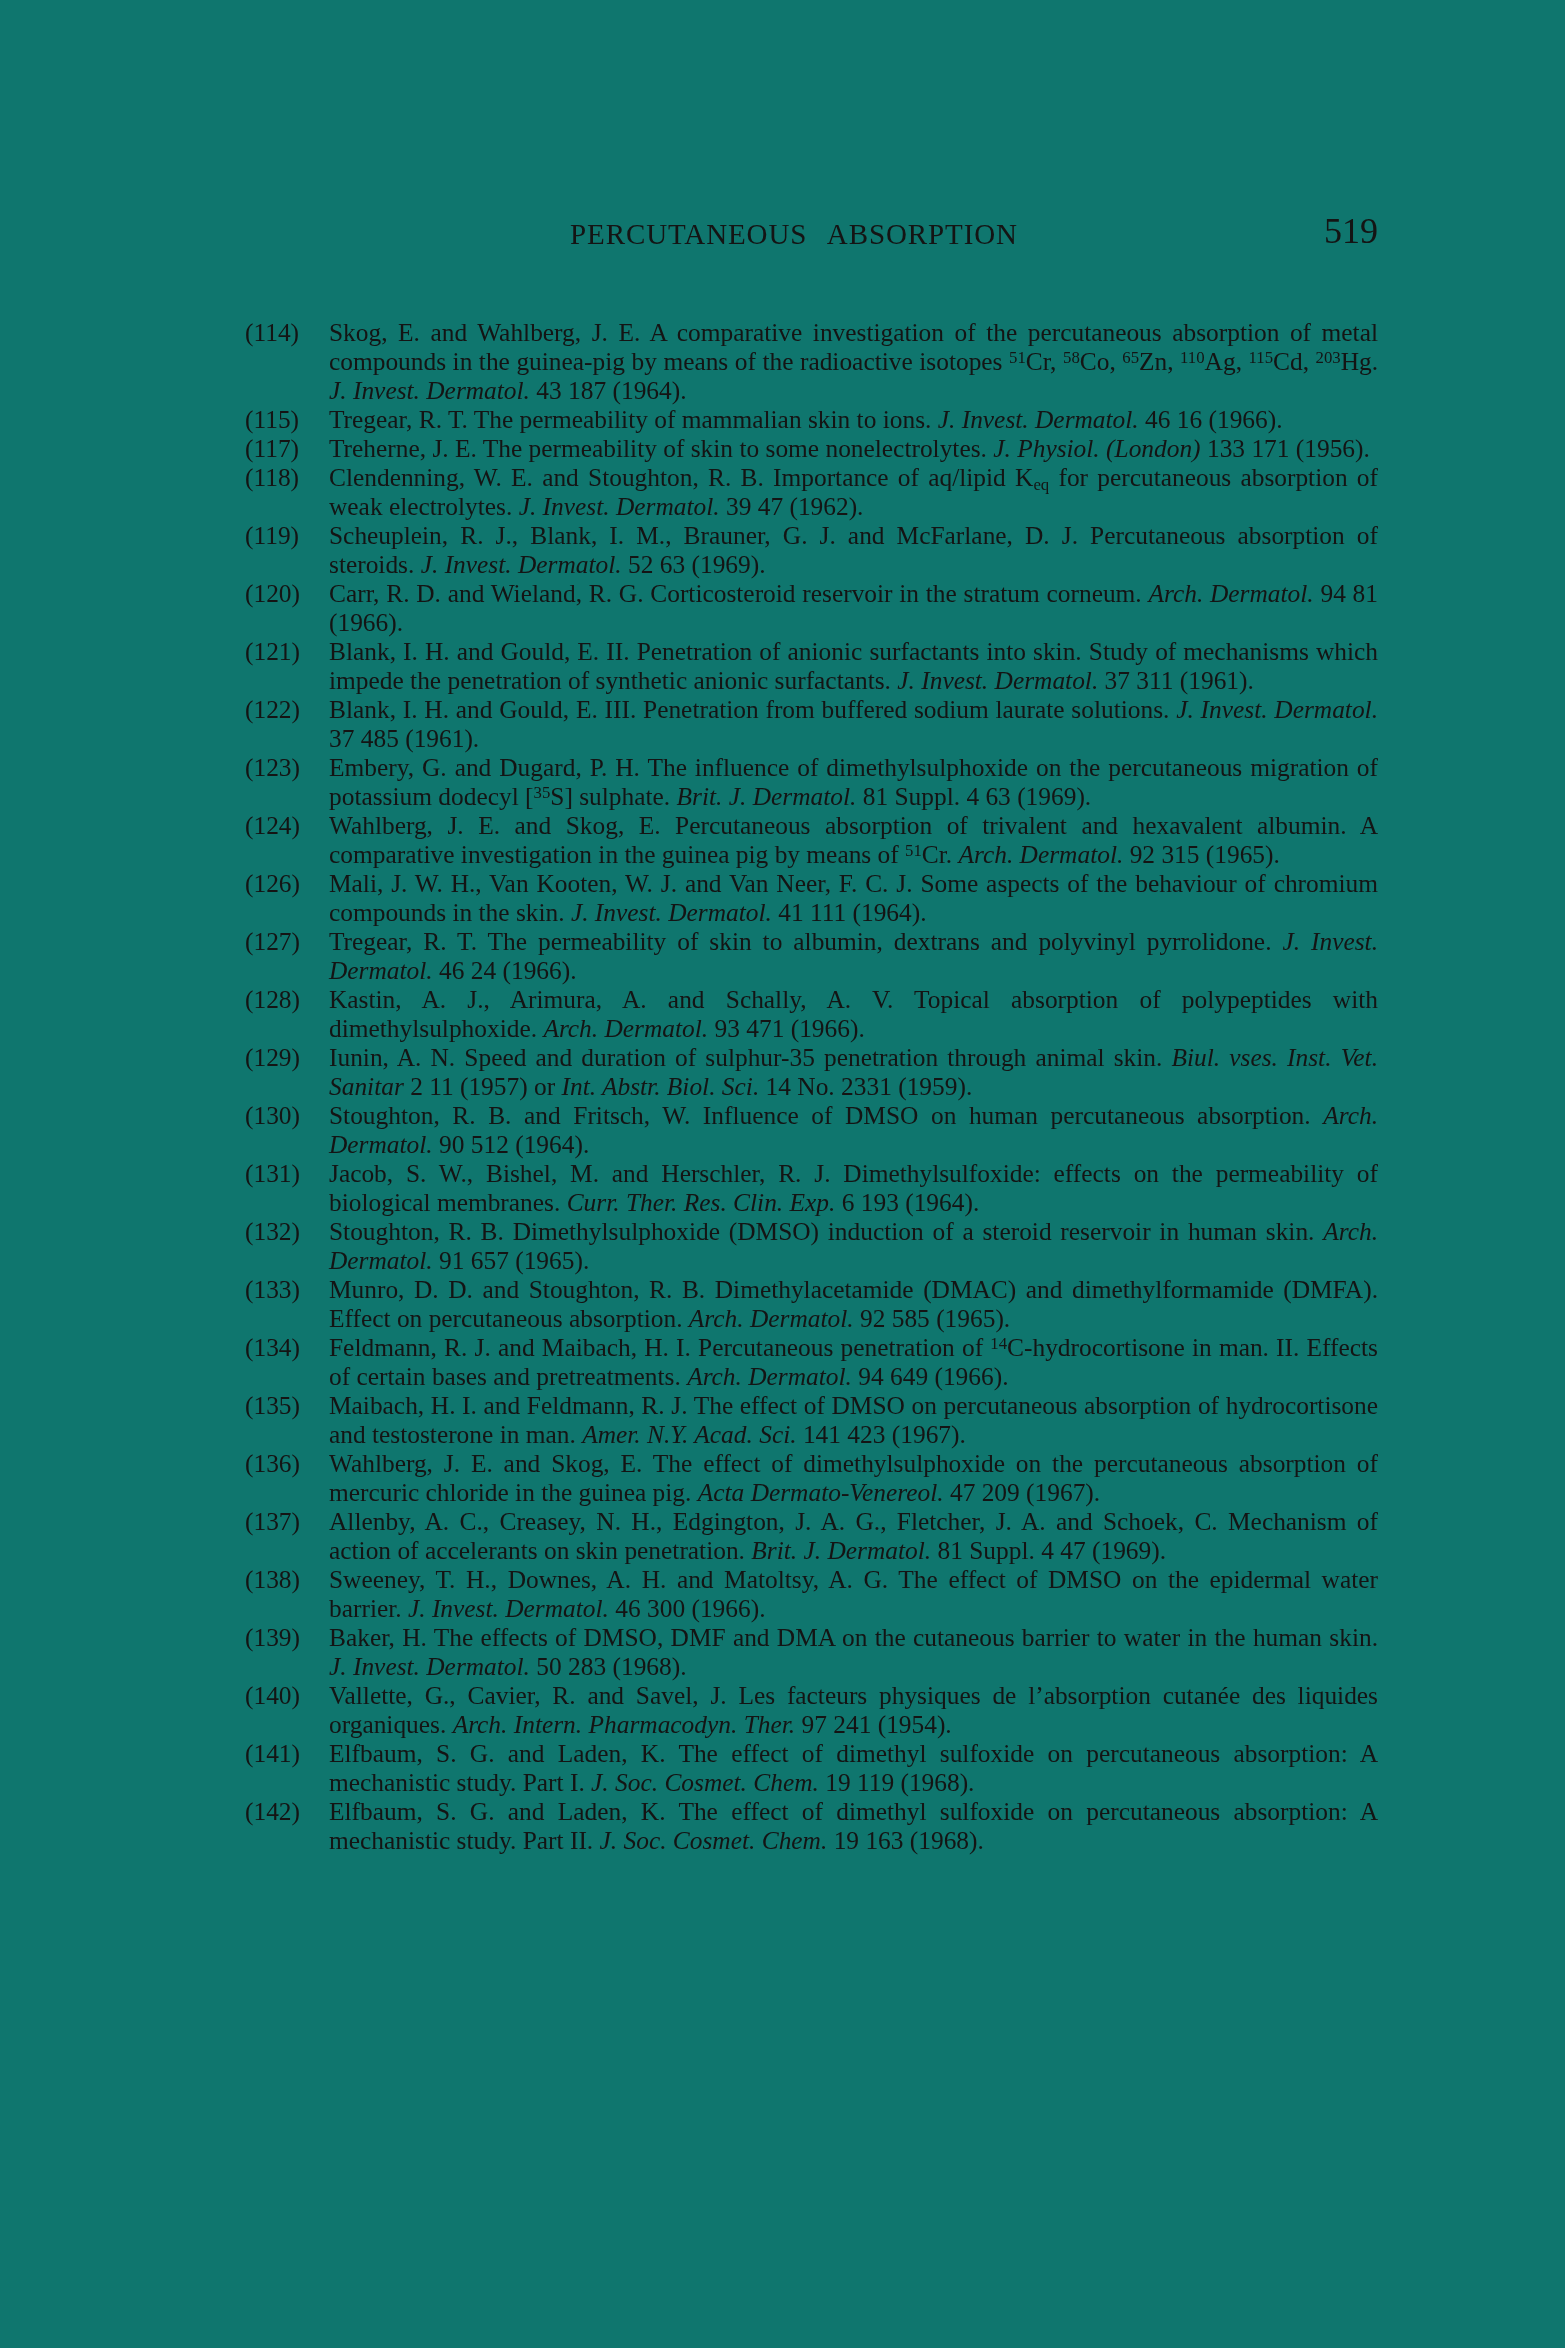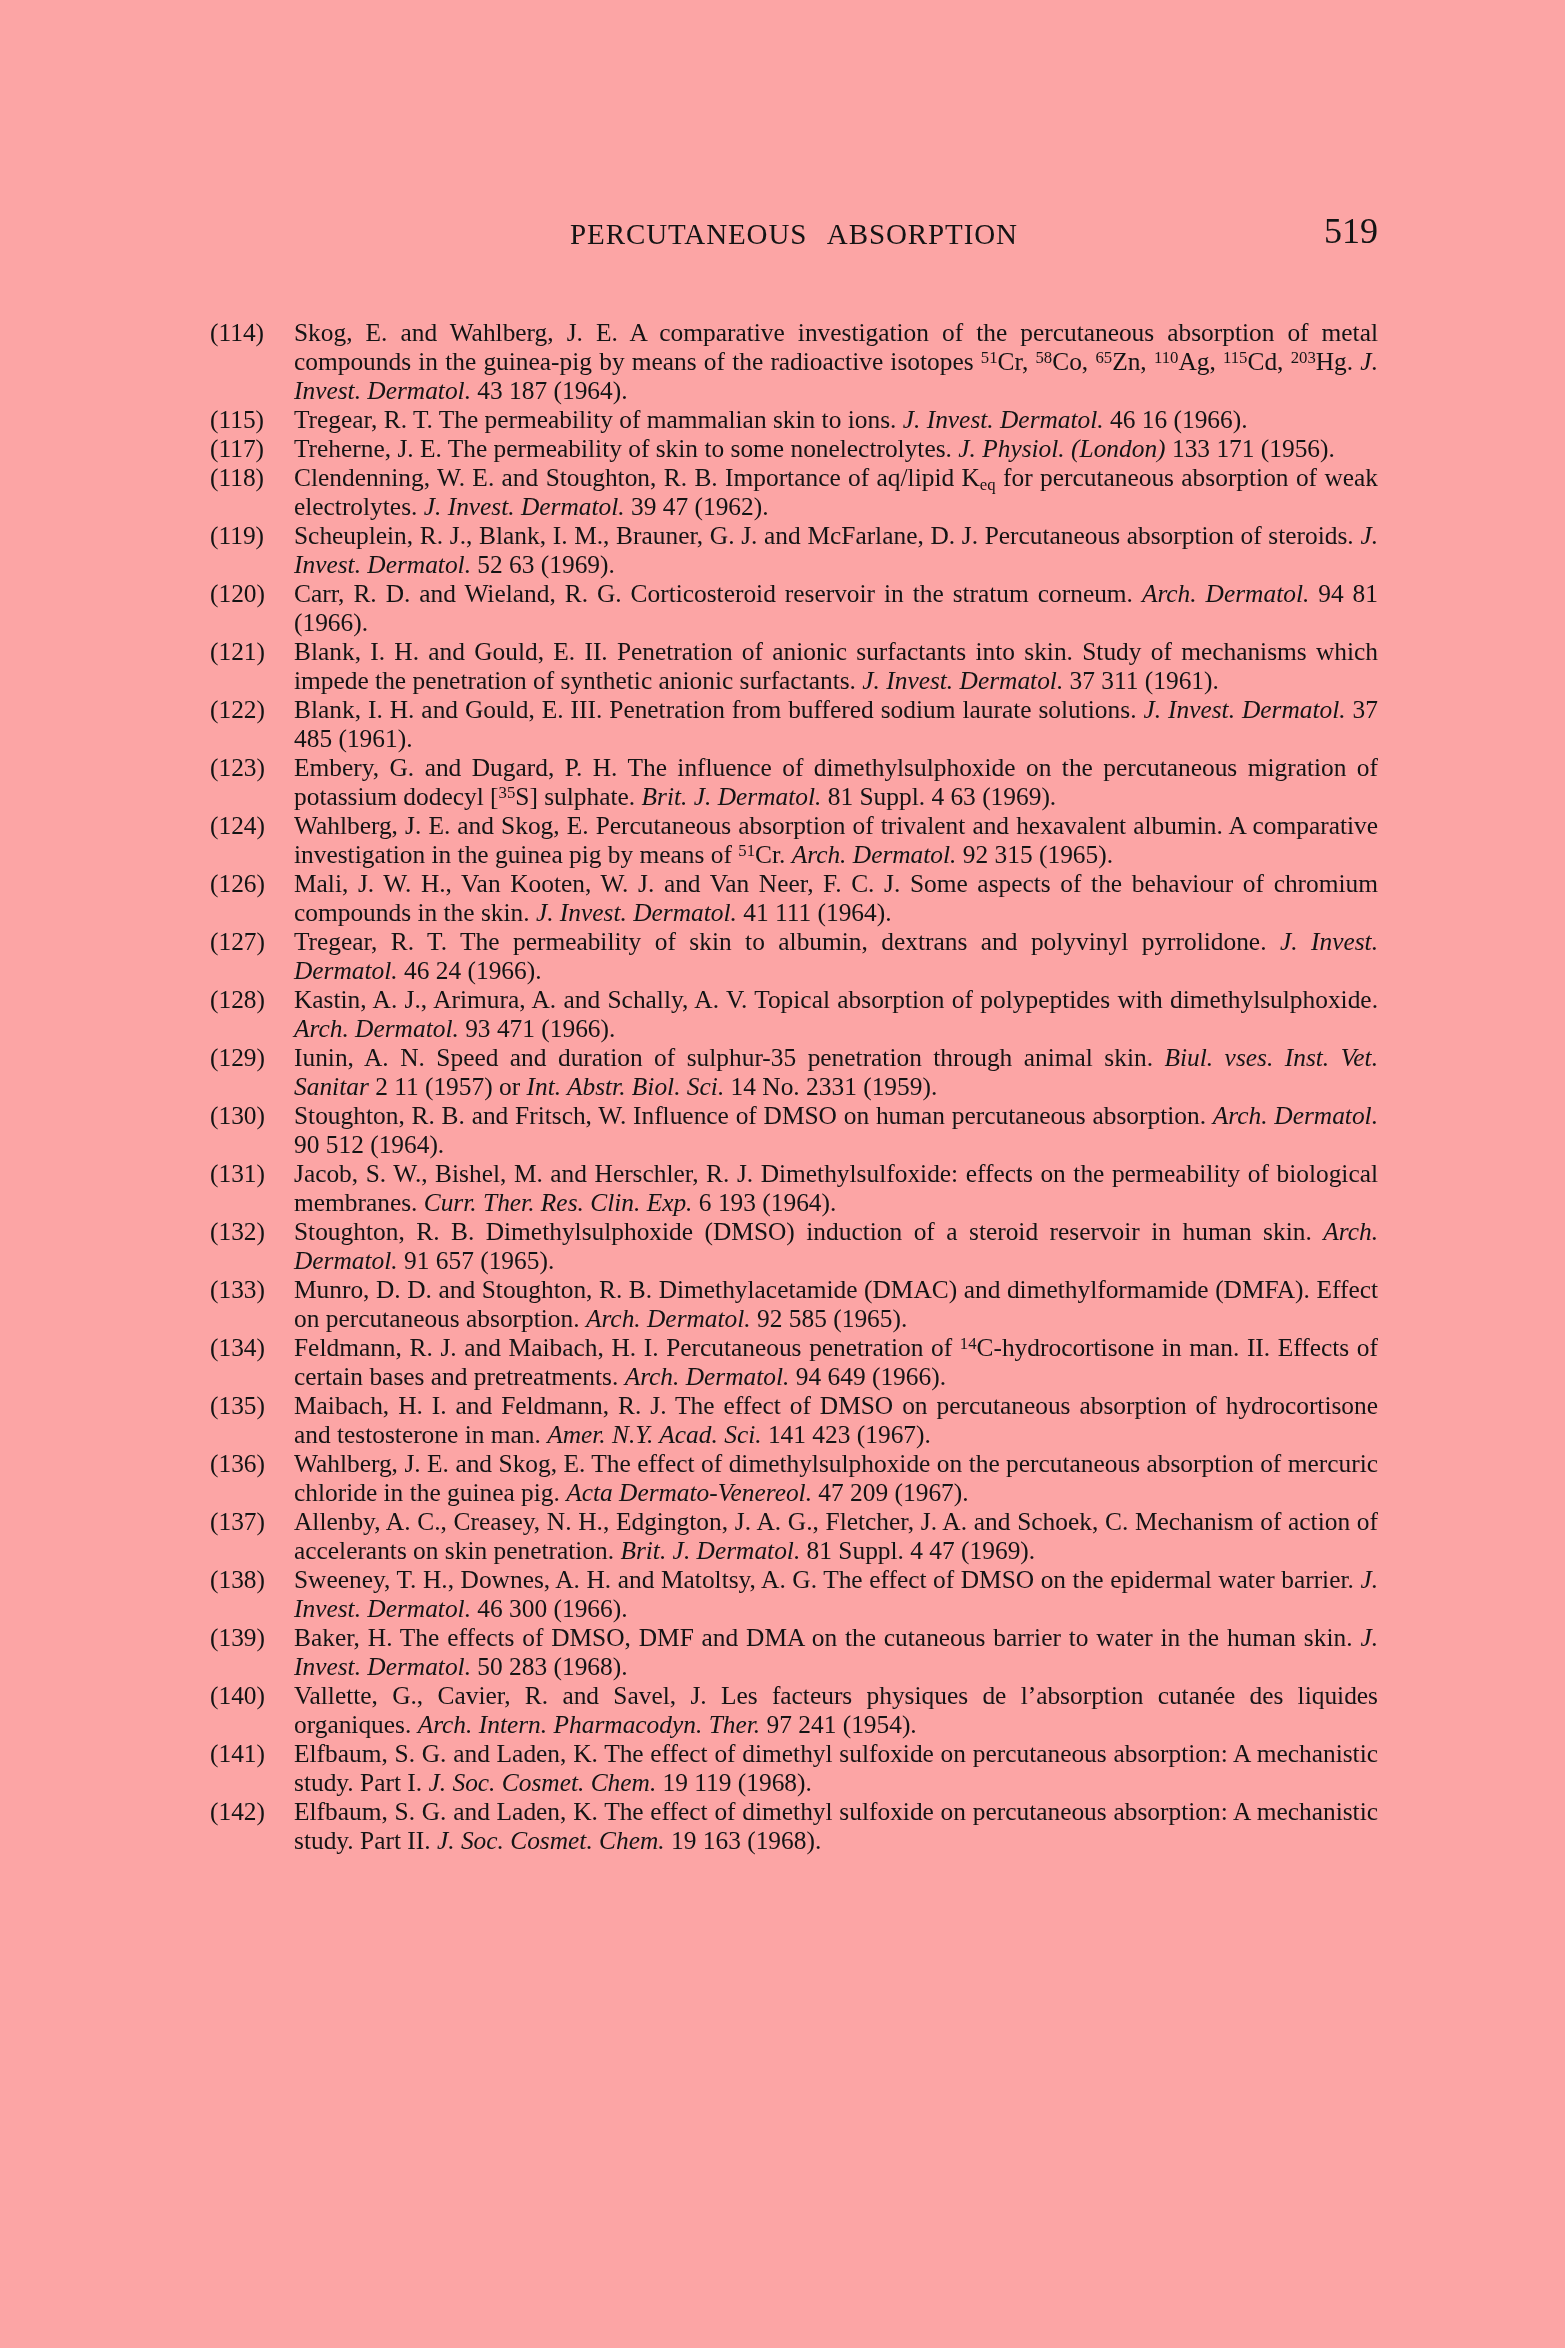--- a/index.html
+++ b/index.html
@@ -5,21 +5,21 @@
   html, body {
     margin: 0;
     padding: 0;
     background: #e9e9e7;
   }
   .page {
     position: relative;
     width: 1566px;
     height: 2348px;
     margin: 0 auto;
-    background: #fca5a5;
+    background: #0f766e;
     color: #141414;
     font-family: "Liberation Serif", "DejaVu Serif", serif;
     overflow: hidden;
   }
   .running-head {
     position: absolute;
     top: 215px;
     left: 210px;
     width: 1168px;
     height: 41px;
@@ -41,20 +41,21 @@
   }
   .ref-list {
     position: absolute;
     top: 318px;
     left: 210px;
     width: 1168px;
   }
   .ref {
     display: flex;
     align-items: flex-start;
+    margin-left: 35px;
   }
   .ref-num {
     flex: none;
     width: 84px;
     font-size: 25.4px;
     line-height: 29px;
   }
   .ref-text {
     flex: 1;
     font-size: 25.4px;

